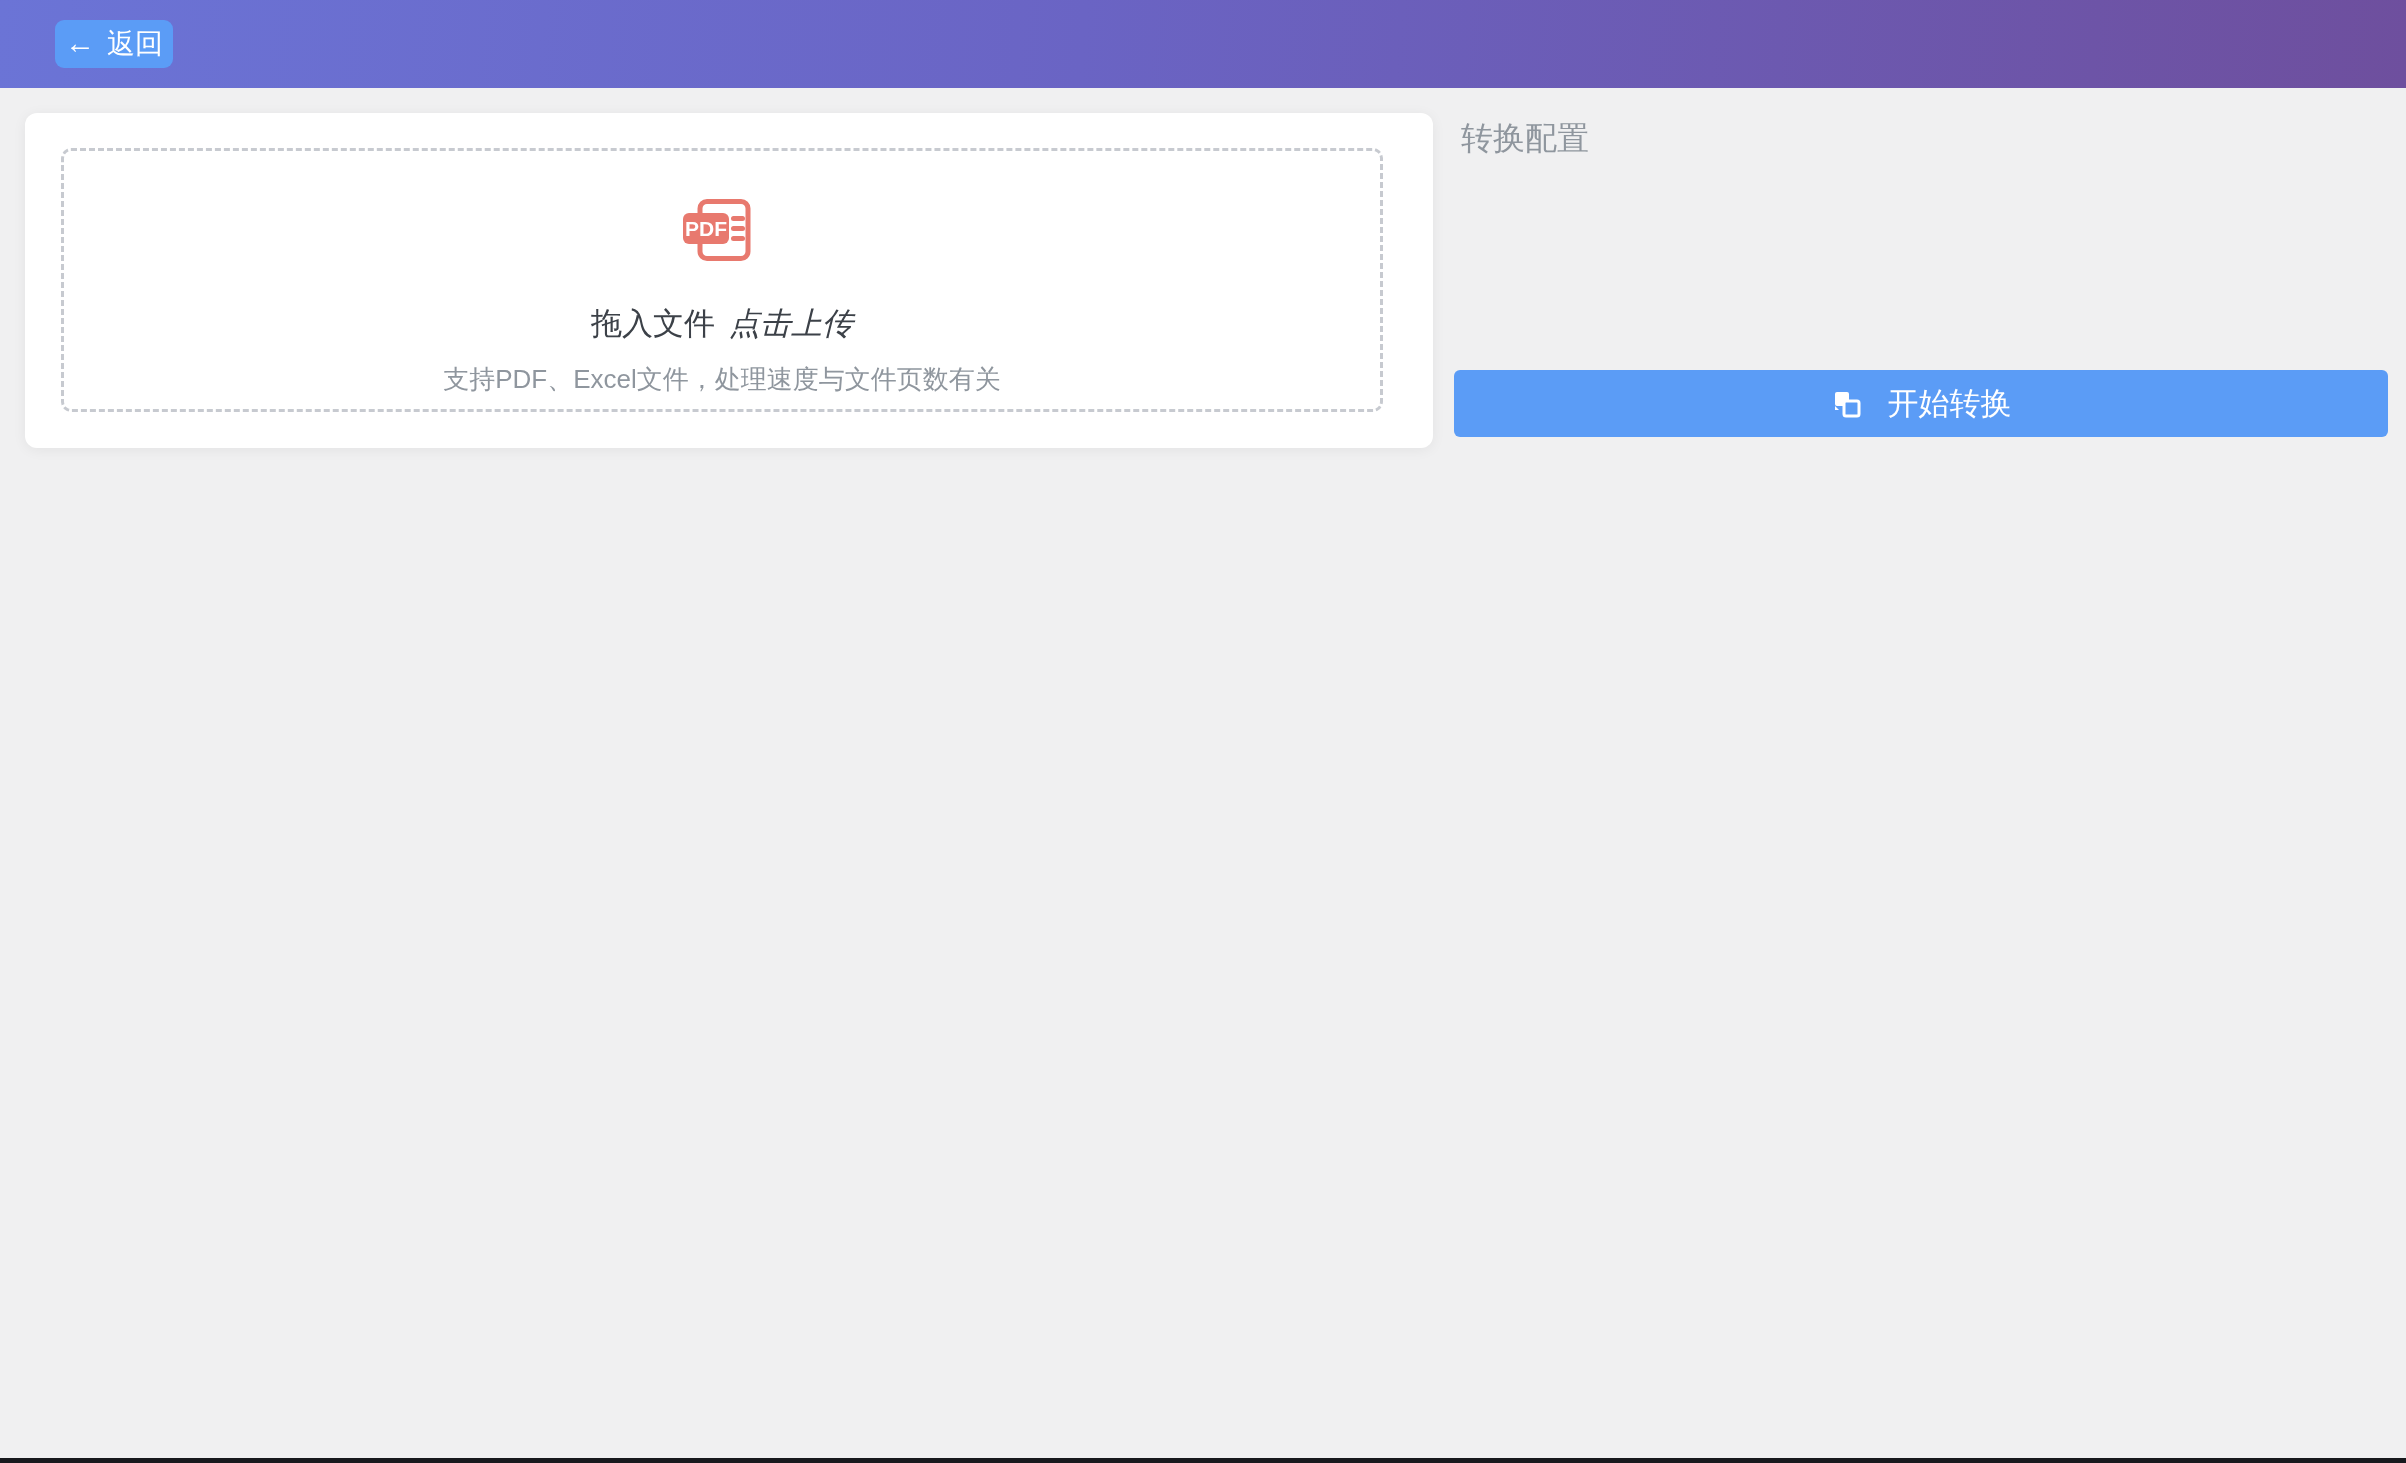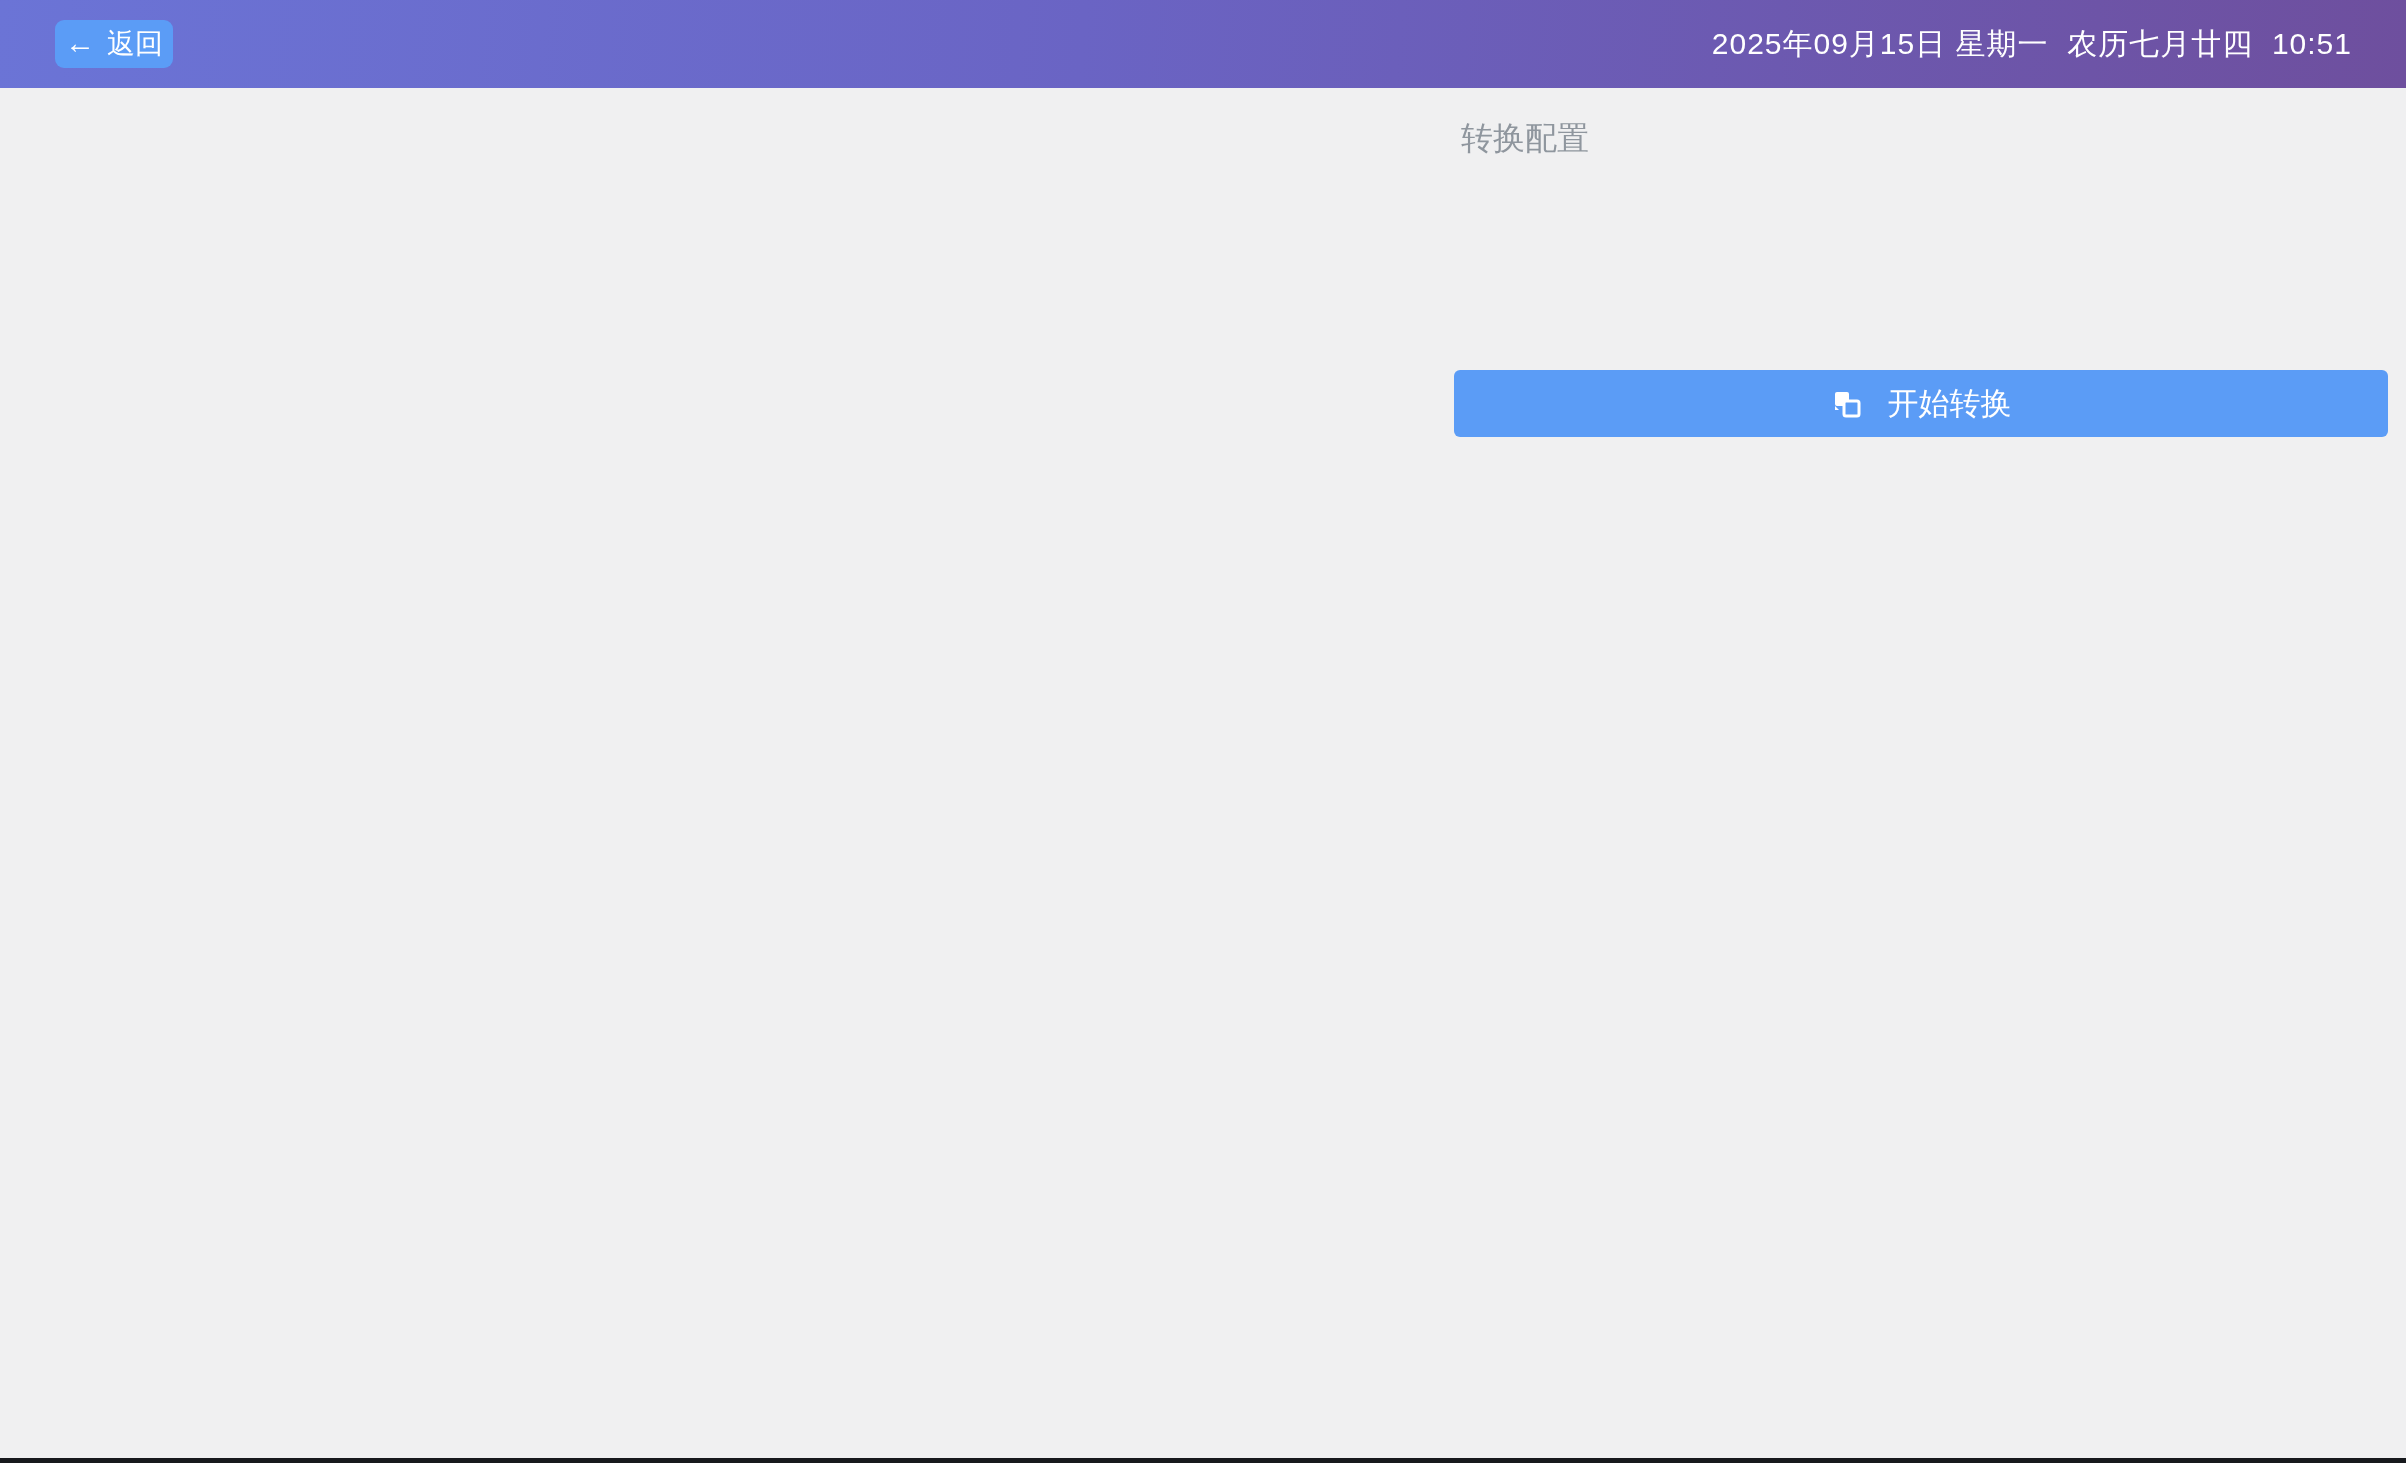--- a/index.html
+++ b/index.html
@@ -104,23 +104,44 @@
 </head>
 <body>
 
 <div id="app">
 
   <div class="header">
     <button class="back-btn">
       <span class="back-arrow">←</span>
       <span>返回</span>
     </button>
-    <div class="header-datetime">2025年09月15日 星期一  农历七月廿四  10:51</div>
   </div>
 
+  <div class="upload-card">
+    <div class="drop-zone">
+      <div class="pdf-icon-wrap">
+        <svg width="78" height="62" viewBox="0 0 78 62">
+
+          <rect x="17" y="2.5" width="48" height="57" rx="7" fill="none" stroke="#e8796e" stroke-width="5"></rect>
+
+          <rect x="48" y="17" width="14" height="5" rx="2.5" fill="#e8796e"></rect>
+          <rect x="48" y="27" width="14" height="5" rx="2.5" fill="#e8796e"></rect>
+          <rect x="48" y="37" width="14" height="5" rx="2.5" fill="#e8796e"></rect>
+
+          <rect x="0" y="14" width="46" height="31" rx="6" fill="#e8796e"></rect>
+          <text class="pdf-badge-text" x="23" y="37" text-anchor="middle">PDF</text>
+        </svg>
+      </div>
+      <div class="drop-title">
+        <span>拖入文件</span>
+        <span class="em">点击上传</span>
+      </div>
+      <div class="drop-hint">支持PDF、Excel文件，处理速度与文件页数有关</div>
+    </div>
+  </div>
 
   <div class="config-title">转换配置</div>
 
 
   <button class="start-btn">
     <svg width="32" height="32" viewBox="0 0 32 32">
       <rect x="4" y="4" width="14" height="14" rx="2" fill="#ffffff"></rect>
       <path d="M4 18 L8 22 L4 22 Z" fill="#ffffff"></path>
       <rect x="13" y="13" width="15" height="15" rx="2" fill="#5b9cf6" stroke="#ffffff" stroke-width="3"></rect>
     </svg>

